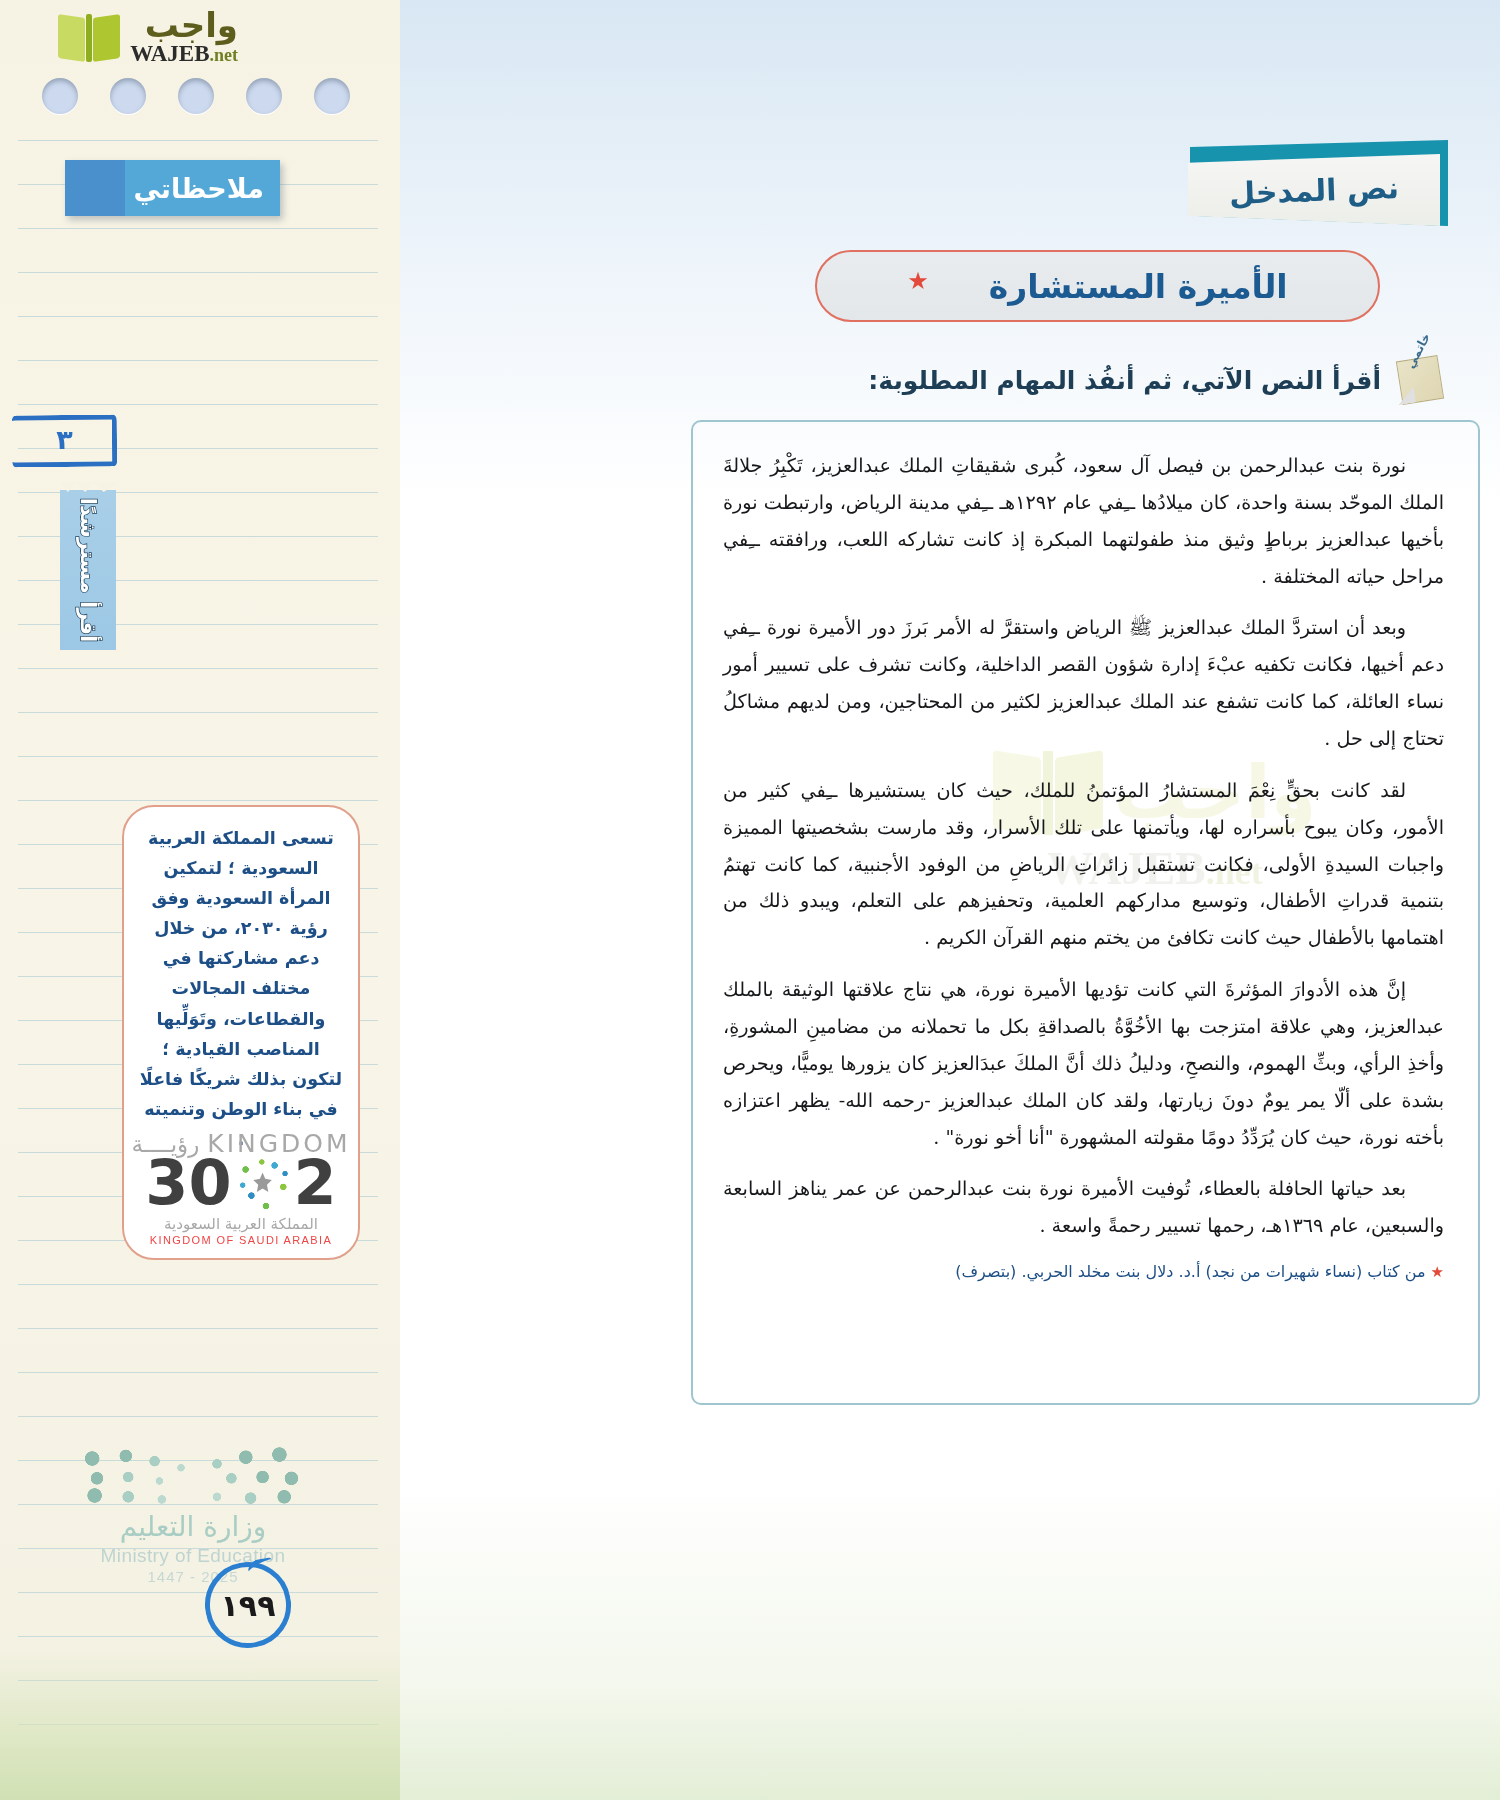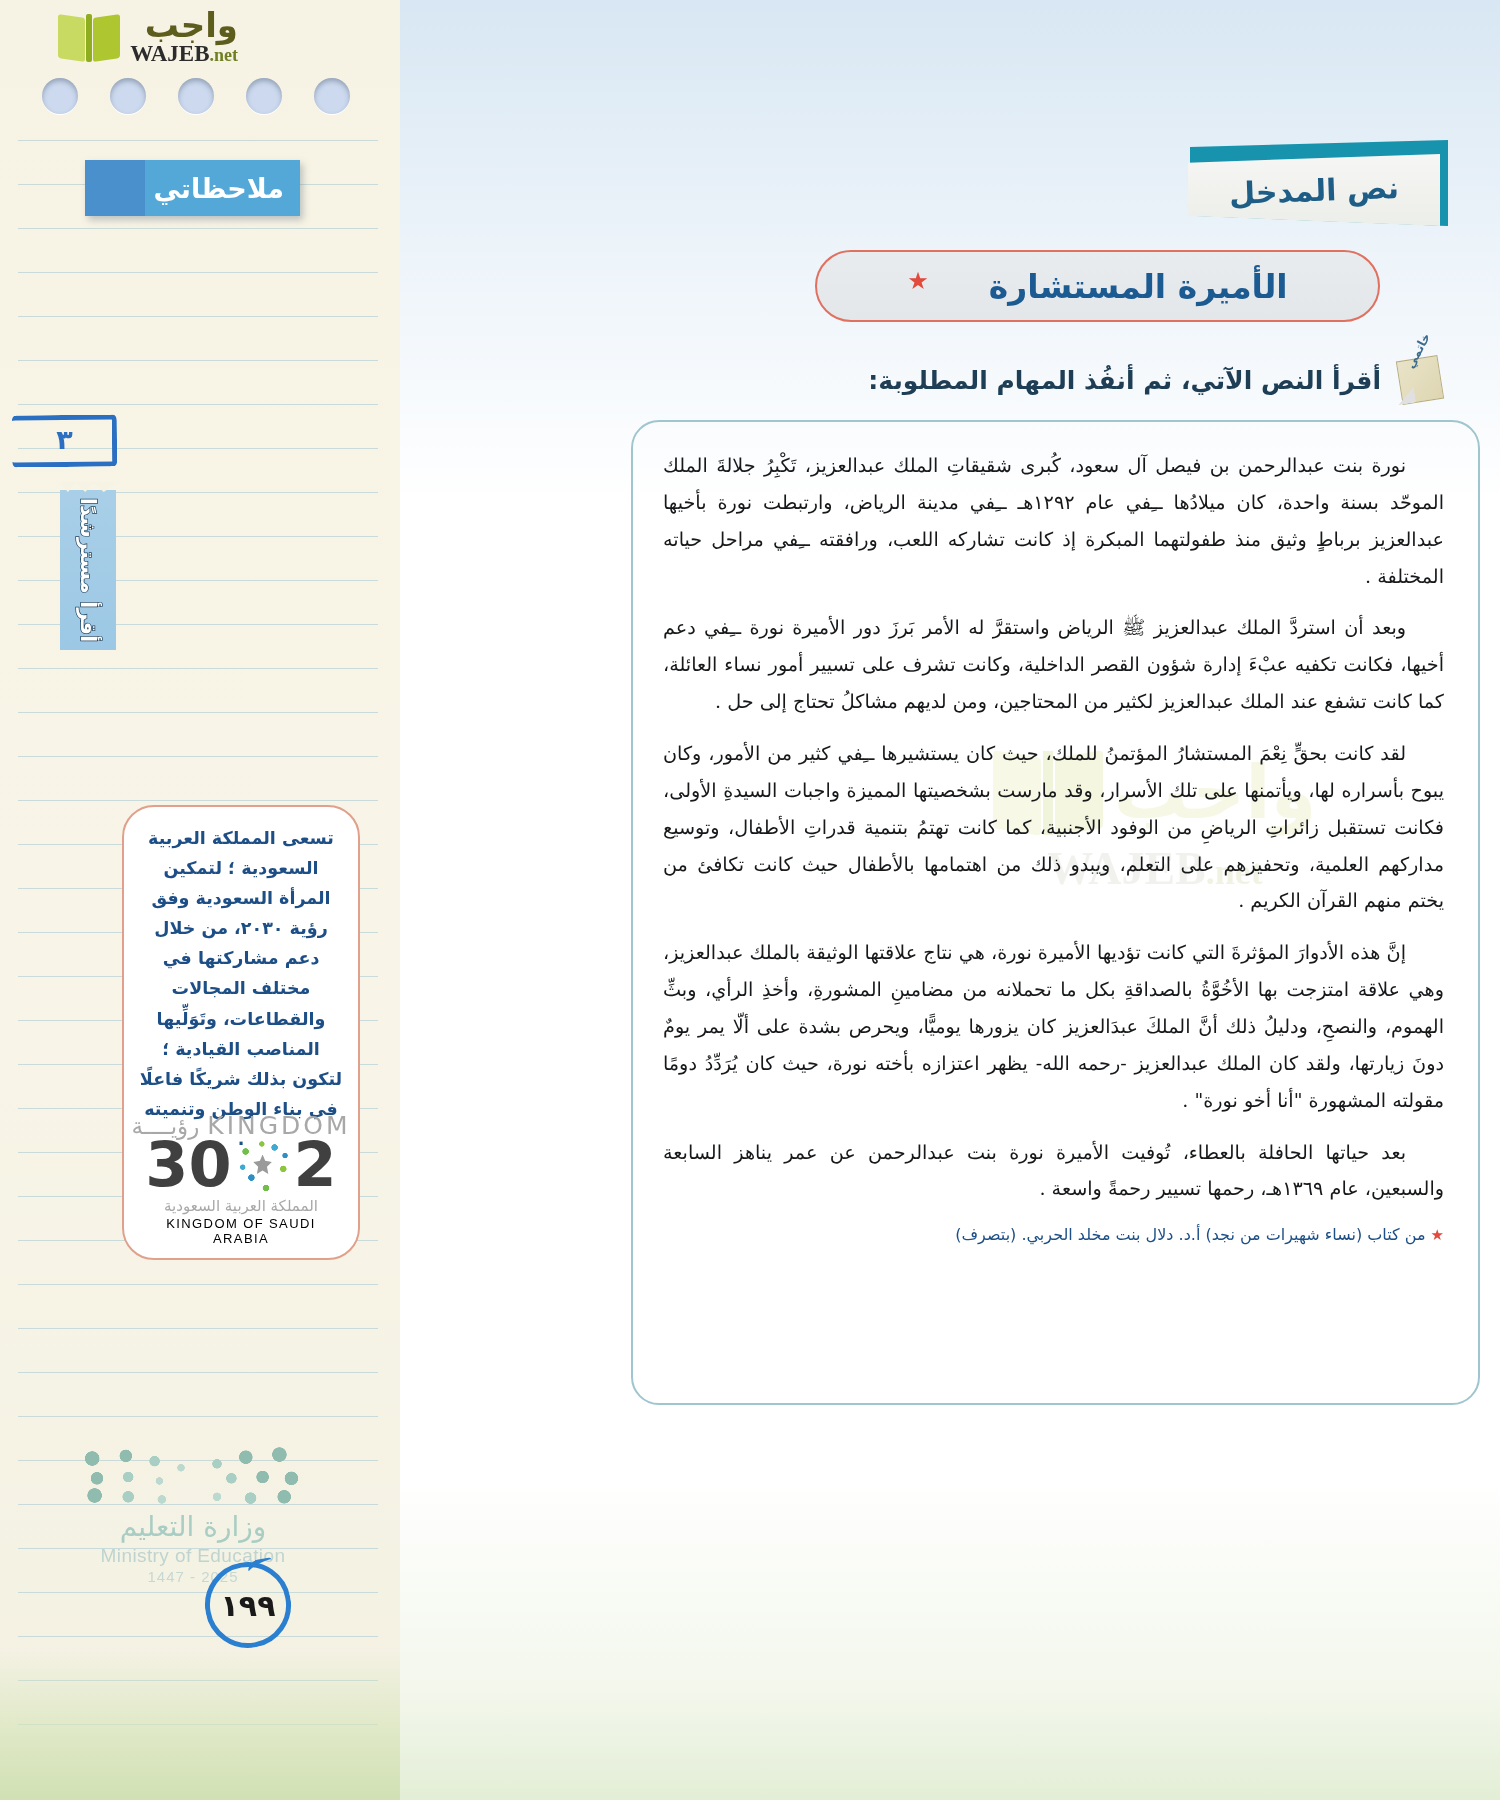--- a/index.html
+++ b/index.html
@@ -70,21 +70,20 @@
     position:absolute;left:28px;top:4px;width:6px;height:48px;background:#8fae1f;border-radius:2px;
   }
 
   
   .notes-tab{
     position:absolute;left:65px;top:160px;width:215px;height:56px;
     background:linear-gradient(90deg,#4a90cd 0%,#4a90cd 28%,#54a8d8 28%,#54a8d8 100%);
     display:flex;align-items:center;justify-content:flex-start;
     padding-right:16px;box-sizing:border-box;
     box-shadow:3px 4px 7px rgba(80,100,120,.35);
-    margin-left:20px;
   }
   .notes-tab span{
     color:#ffffff;font-size:27px;font-weight:bold;
     font-family:"DejaVu Sans", sans-serif;
     letter-spacing:1px;
   }
 
   
   .num-box{
     position:absolute;left:12px;top:415px;width:105px;height:52px;
@@ -173,22 +172,22 @@
     content:"";position:absolute;left:50%;top:50%;transform:translate(-50%,-50%);
     width:22px;height:22px;
     background:#9a9a9a;
     clip-path:polygon(50% 0,62% 28%,92% 34%,70% 56%,76% 88%,50% 72%,24% 88%,30% 56%,8% 34%,38% 28%);
   }
   .vl-ar2{
     color:#a8a8a8;font-family:"DejaVu Sans", sans-serif;
     font-size:15px;margin-top:2px;letter-spacing:.5px;
   }
   .vl-en2{
-    color:#000000;font-family:"Liberation Sans", sans-serif;
-    font-size:13px;letter-spacing:1.4px;margin-top:1px;
+    color:#ef4444;font-family:"Liberation Sans", sans-serif;
+    font-size:11px;letter-spacing:1.4px;margin-top:1px;
   }
 
   
   .moe{
     position:absolute;left:58px;bottom:215px;width:270px;
     text-align:center;
   }
   .moe-dots{
     width:240px;height:66px;margin:0 auto 2px auto;
     background:
@@ -340,22 +339,22 @@
   .pencil-icon .lbl{
     position:absolute;left:8px;top:8px;
     font-family:"DejaVu Sans", sans-serif;
     font-size:12px;font-weight:bold;color:#3a6b8f;
     transform:rotate(-62deg);transform-origin:left top;
     white-space:nowrap;
   }
 
   
   .text-panel{
-    position:absolute;right:20px;top:420px;width:849px;height:985px;
-    border:2px solid #9fc6cf;border-radius:28px;
+    position:absolute;right:20px;top:420px;width:789px;height:985px;
+    border:2px solid #9fc6cf;border-radius:10px;
     background:#ffffff00;
     box-sizing:border-box;
     padding:26px 34px 14px 30px;
   }
   .text-panel p{
     margin:0 0 15px 0;
     font-family:"DejaVu Serif", serif;
     font-size:19.2px;line-height:1.92;
     color:#16181a;
     text-align:justify;

